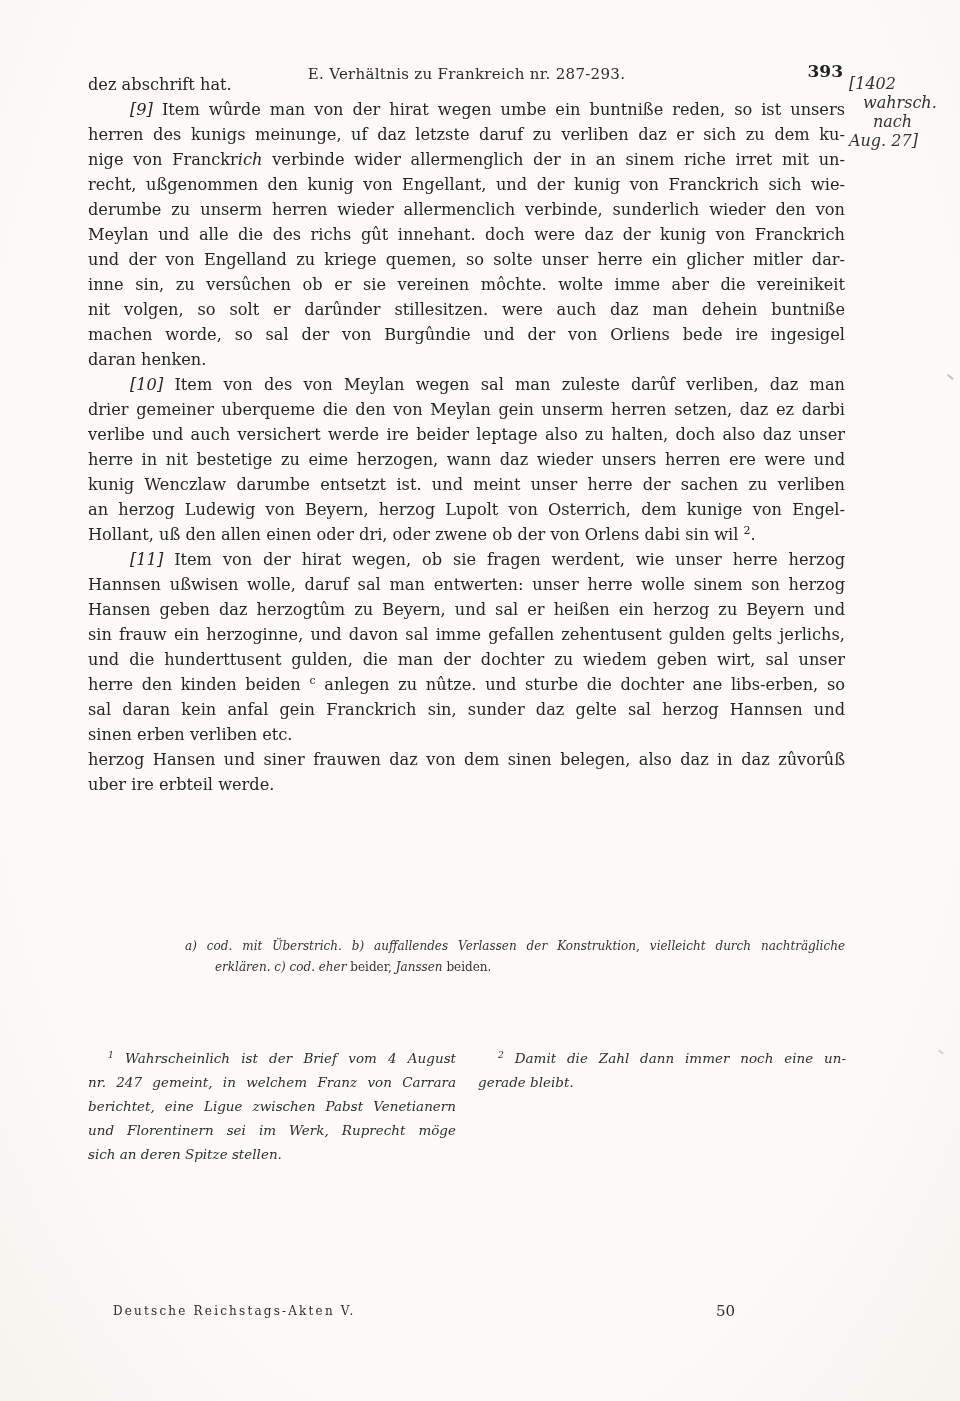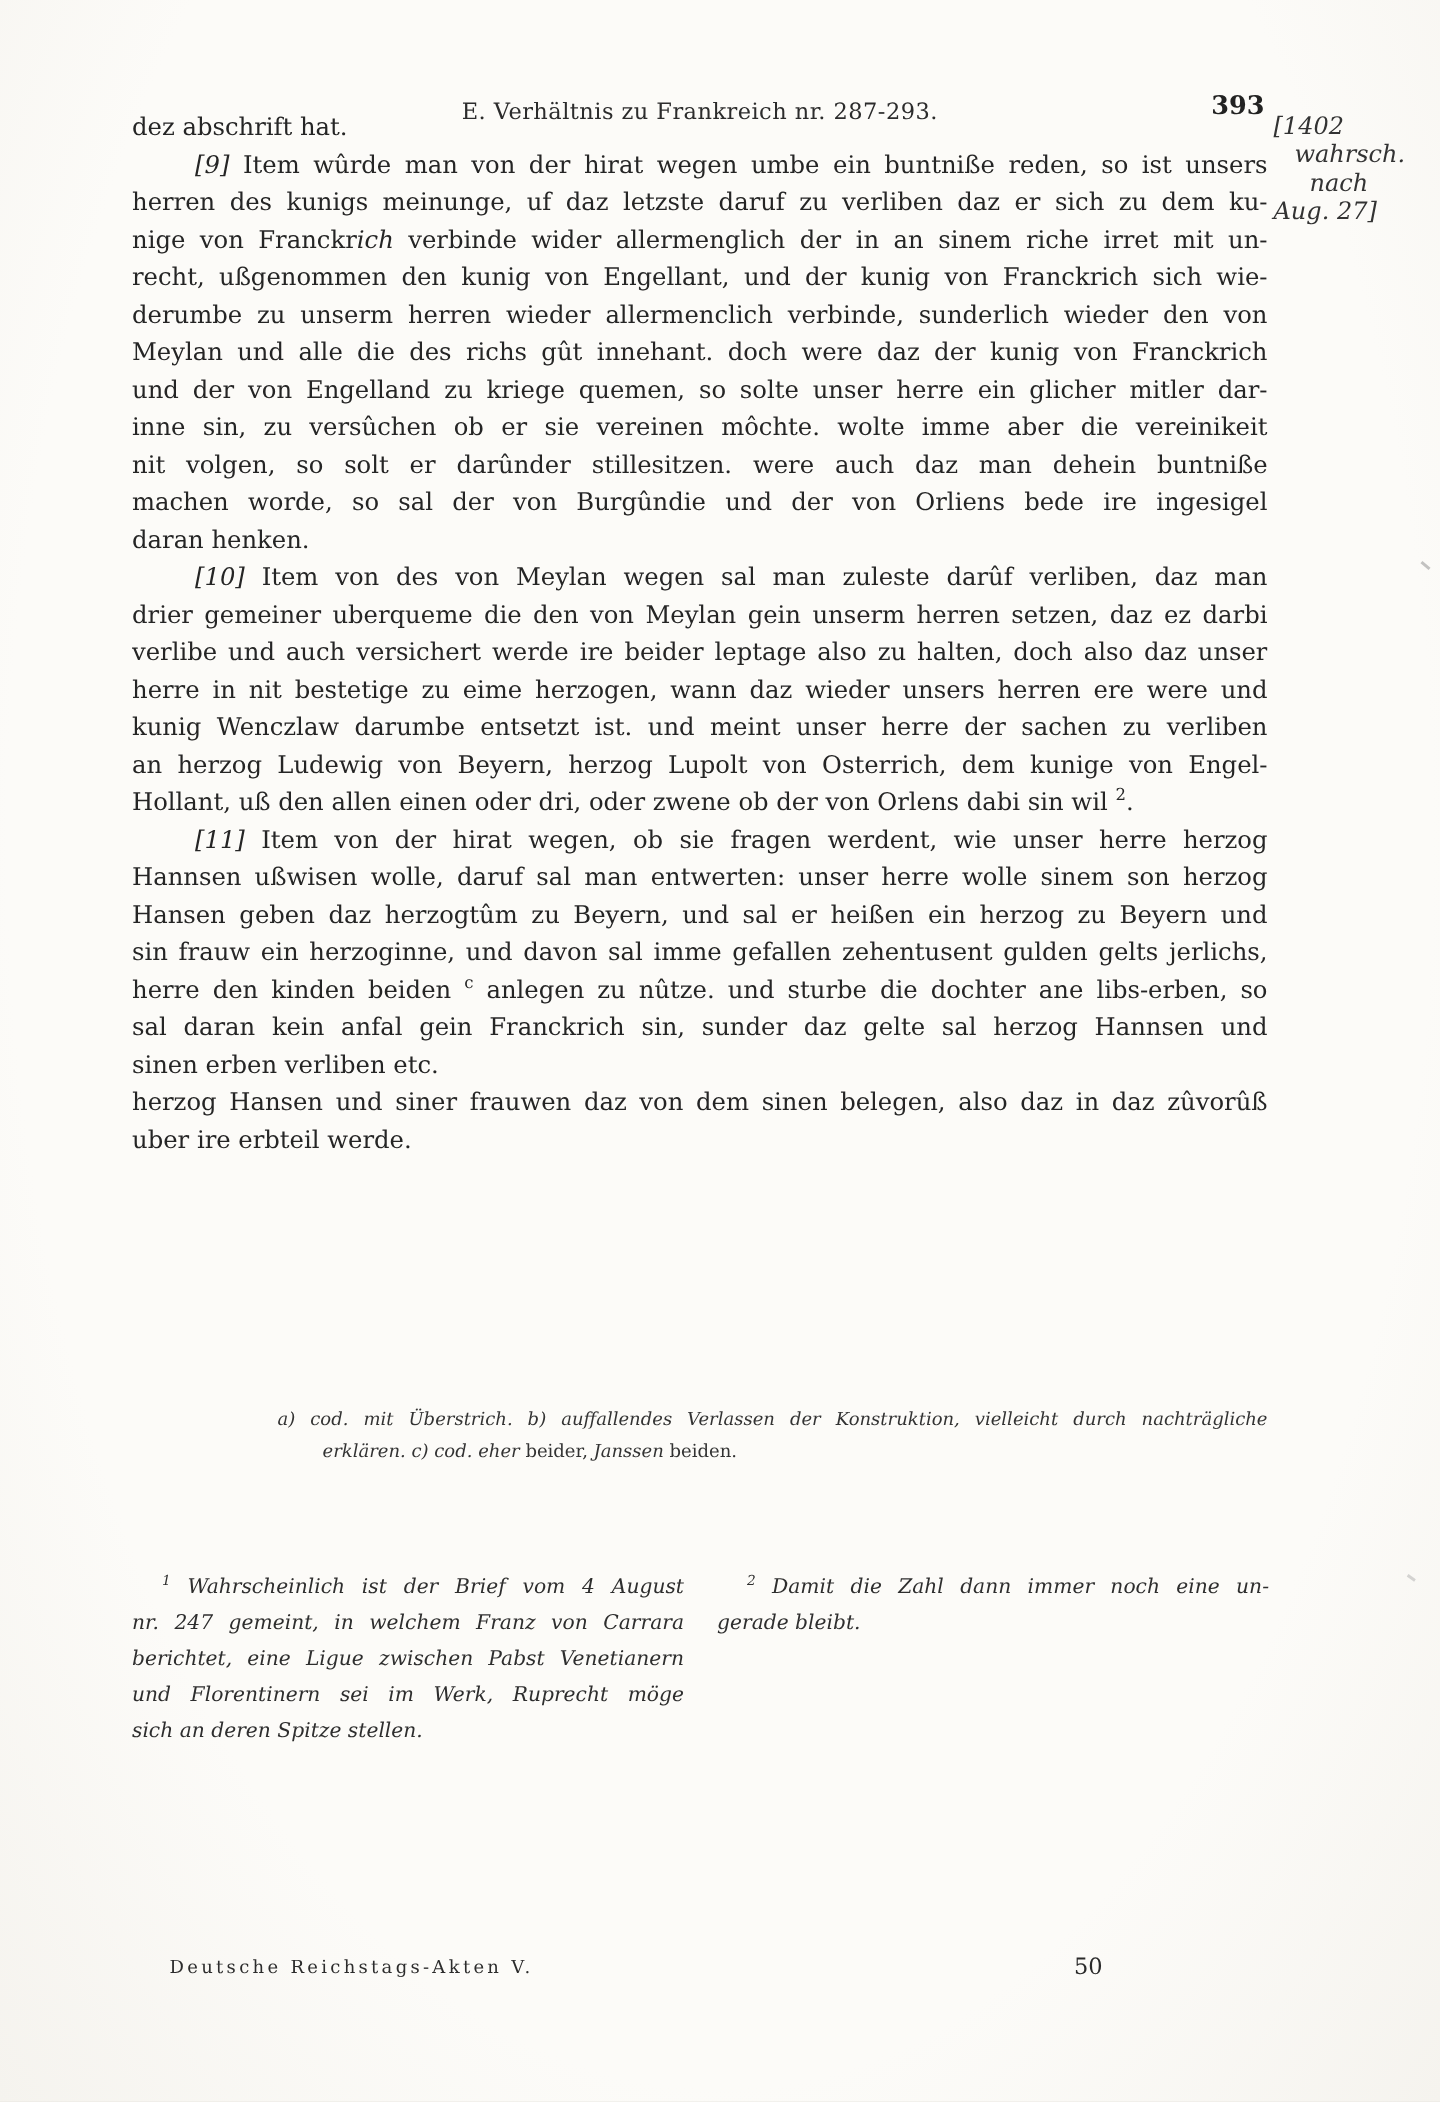--- a/index.html
+++ b/index.html
@@ -106,20 +106,21 @@
       <div class="bline j"><span>drier gemeiner uberqueme die den von Meylan gein unserm herren setzen, daz ez darbi</span></div>
       <div class="bline j"><span>verlibe und auch versichert werde ire beider leptage also zu halten, doch also daz unser</span></div>
       <div class="bline j"><span>herre in nit bestetige zu eime herzogen, wann daz wieder unsers herren ere were und</span></div>
       <div class="bline j"><span>kunig Wenczlaw darumbe entsetzt ist.  und meint unser herre der sachen zu verliben</span></div>
       <div class="bline j"><span>an herzog Ludewig von Beyern, herzog Lupolt von Osterrich, dem kunige von Engel-</span></div>
       <div class="bline"><span>Hollant, uß den allen einen oder dri, oder zwene ob der von Orlens dabi sin wil <sup>2</sup>.</span></div>
       <div class="bline j ind"><span><i>[11]</i> Item von der hirat wegen, ob sie fragen werdent, wie unser herre herzog</span></div>
       <div class="bline j"><span>Hannsen ußwisen wolle, daruf sal man entwerten: unser herre wolle sinem son herzog</span></div>
       <div class="bline j"><span>Hansen geben daz herzogtûm zu Beyern, und sal er heißen ein herzog zu Beyern und</span></div>
       <div class="bline j"><span>sin frauw ein herzoginne, und davon sal imme gefallen zehentusent gulden gelts jerlichs,</span></div>
+      <div class="bline j"><span>und die hunderttusent gulden, die man der dochter zu wiedem geben wirt, sal unser</span></div>
       <div class="bline j"><span>herre den kinden beiden <sup>c</sup> anlegen zu nûtze.  und sturbe die dochter ane libs-erben, so</span></div>
       <div class="bline j"><span>sal daran kein anfal gein Franckrich sin, sunder daz gelte sal herzog Hannsen und</span></div>
       <div class="bline"><span>sinen erben verliben etc.</span></div>
       <div class="bline j"><span>herzog Hansen und siner frauwen daz von dem sinen belegen, also daz in daz zûvorûß</span></div>
       <div class="bline"><span>uber ire erbteil werde.</span></div>
     </div>
 
   <div class="apparatus" id="apparatus">
       <div class="aline j"><span>a) cod. mit Überstrich.  b) auffallendes Verlassen der Konstruktion, vielleicht durch nachträgliche Einschiebung zu</span></div>
       <div class="aline ind"><span>erklären.  c) cod. eher <i>beider,</i> Janssen <i>beiden.</i></span></div>

